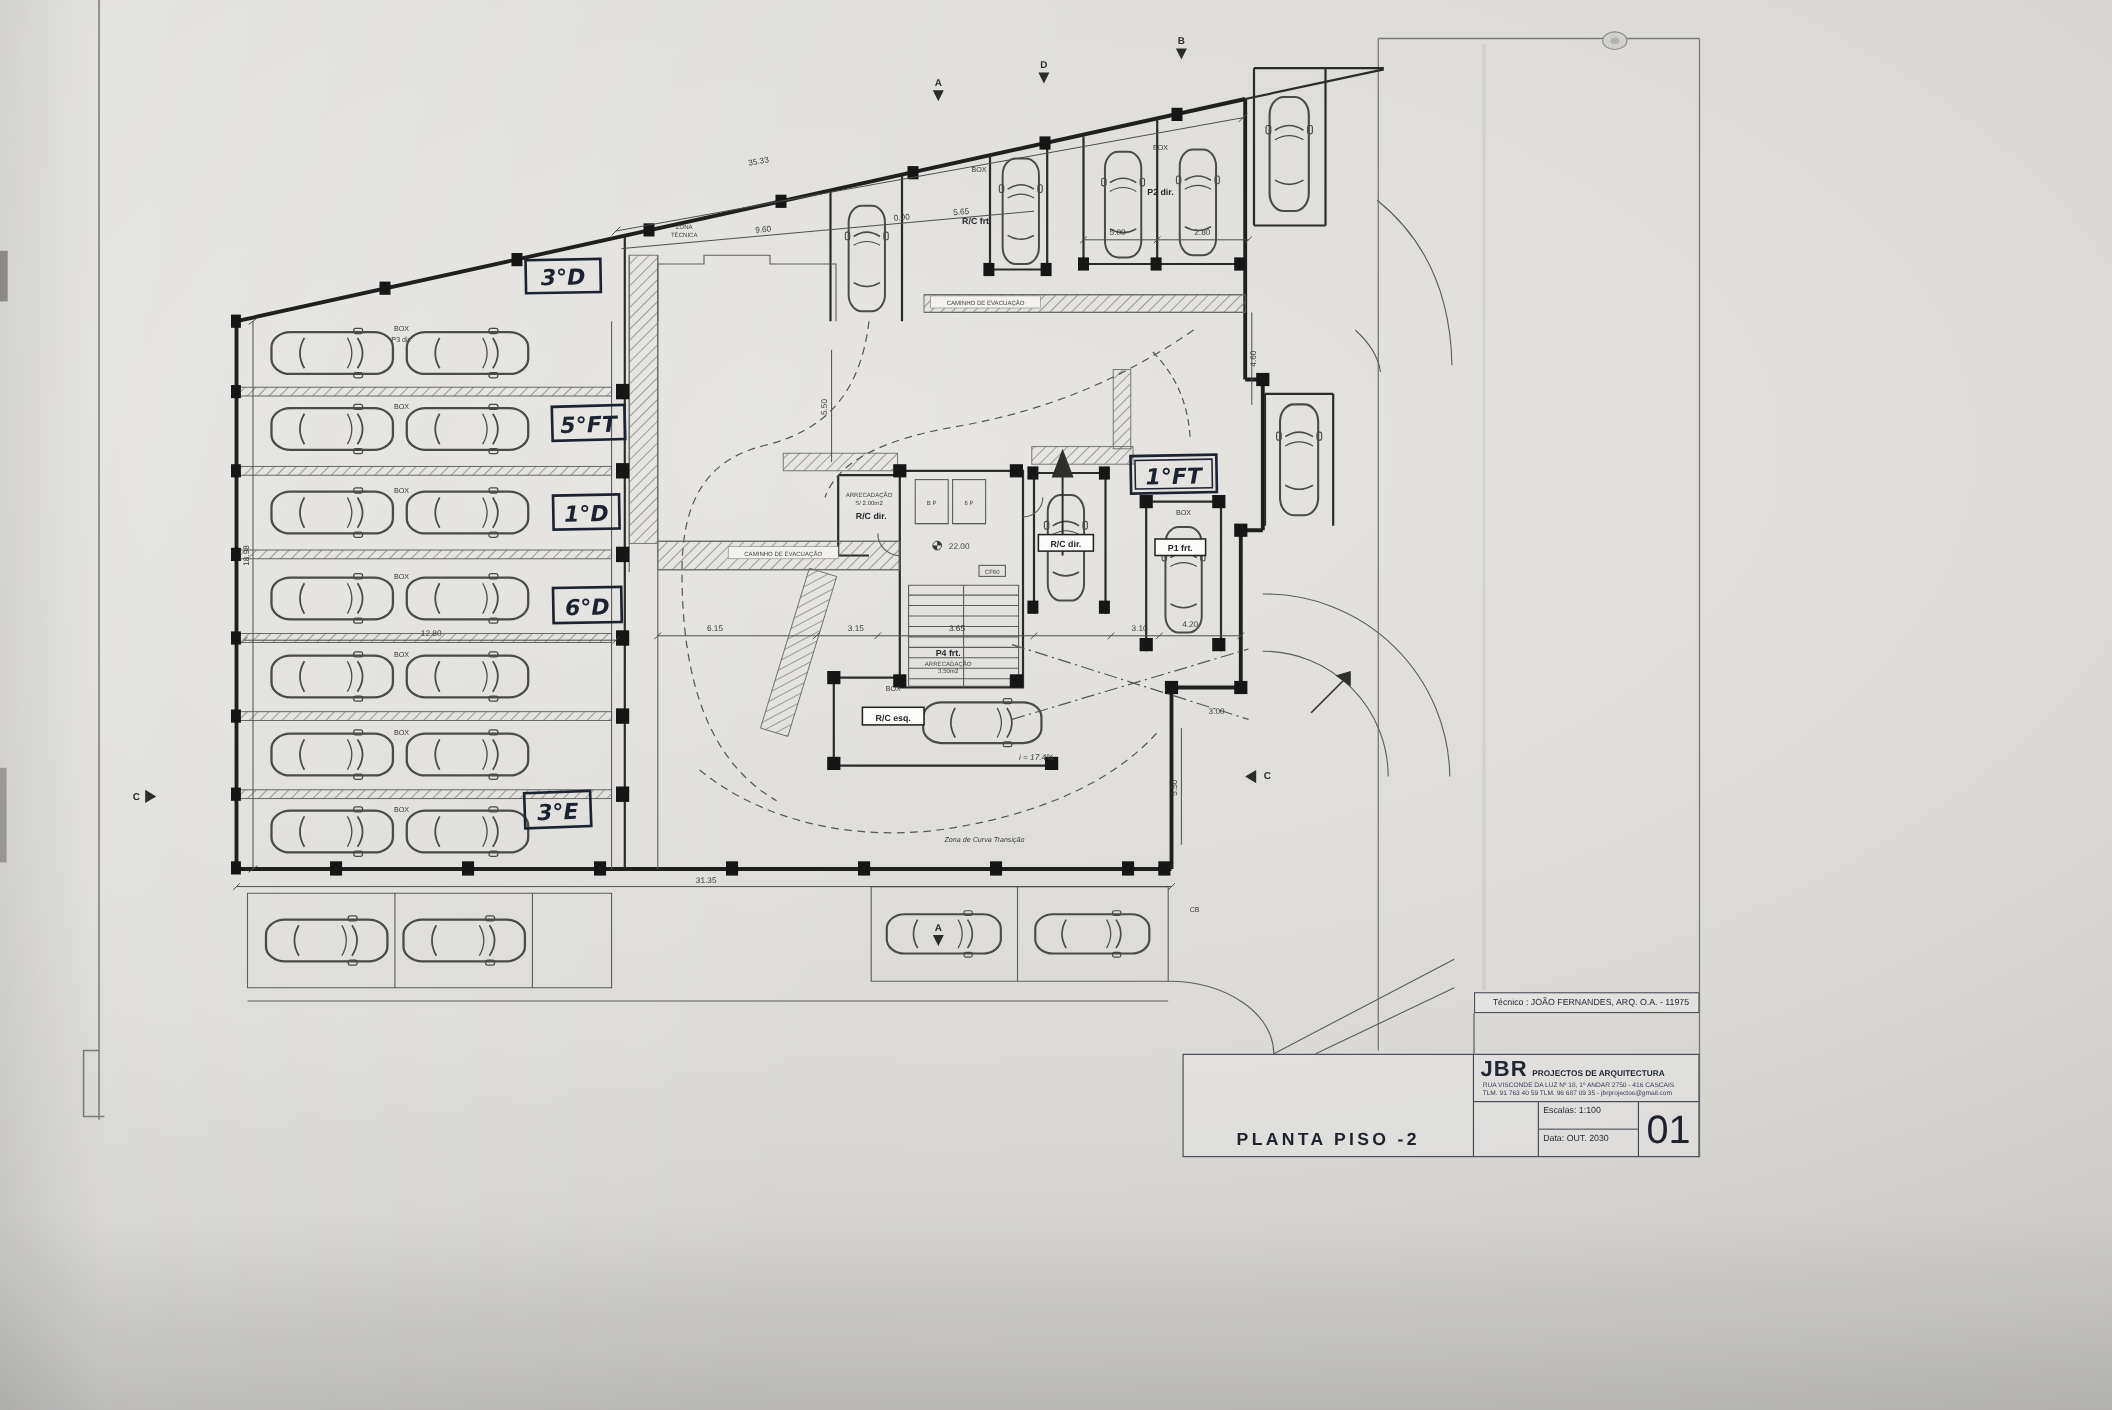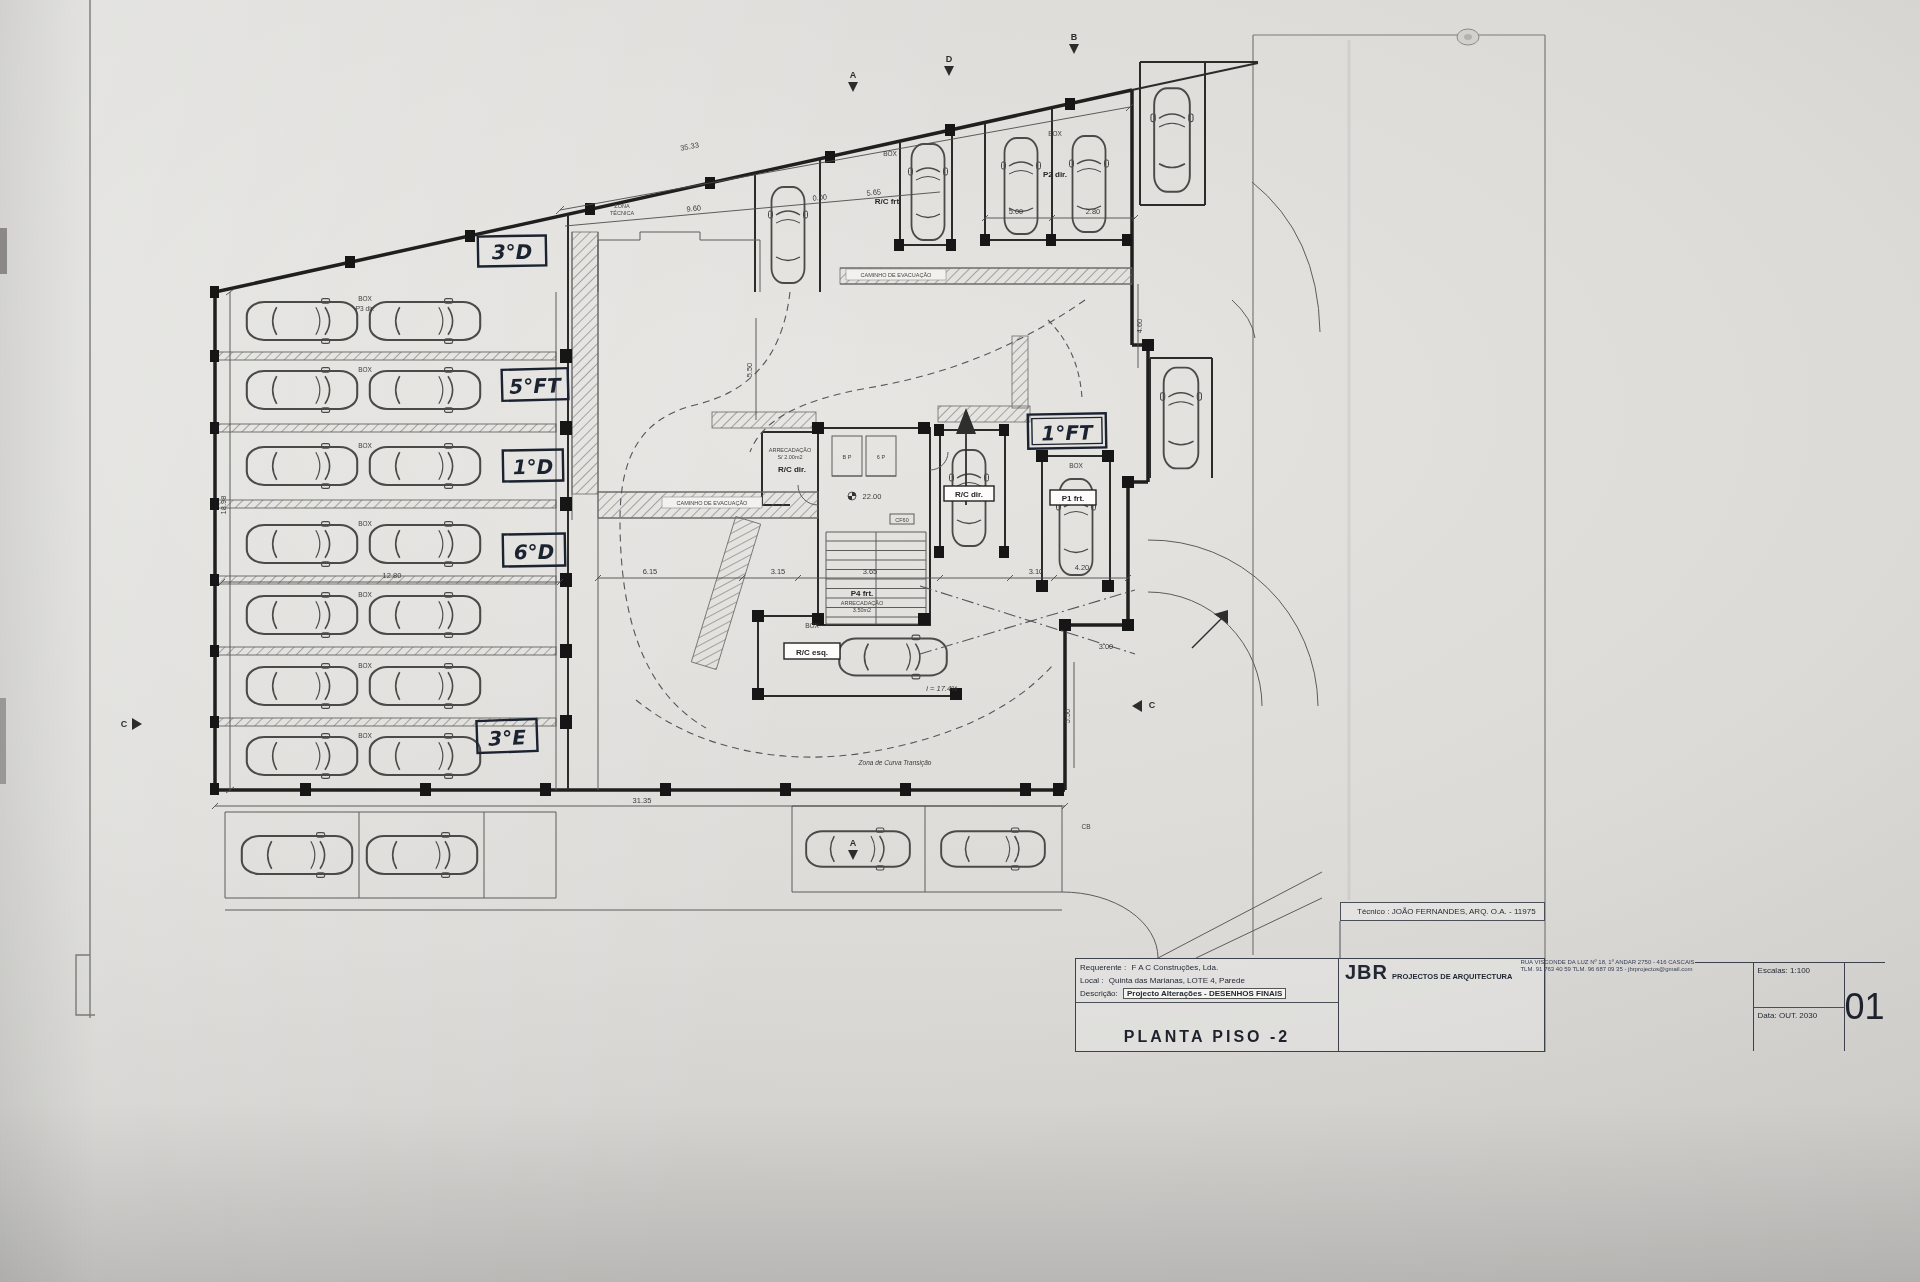--- a/index.html
+++ b/index.html
@@ -27,21 +27,21 @@
     font-size:8px;line-height:18px;padding-left:16px;box-sizing:border-box;background:rgba(255,255,255,0.25);white-space:nowrap;overflow:hidden;}
   .tb-main{position:absolute;left:0;top:56px;width:470px;height:94px;border:1.6px solid #3c414c;
     display:flex;box-sizing:border-box;background:rgba(255,255,255,0.22);}
   .tb-left{width:265px;border-right:1.4px solid #3c414c;position:relative;box-sizing:border-box;}
   .tb-rows{border-bottom:1px solid #4a4f58;padding:2px 0 2px 4px;}
   .tb-row{font-size:8px;line-height:13px;white-space:nowrap;}
   .tb-row .val{margin-left:3px;}
   .tb-row .boxed{border:1px solid #555;background:#f5f4f1;padding:0 3px;font-weight:bold;font-size:8px;}
   .tb-title{position:absolute;left:0;right:0;bottom:5px;text-align:center;font-size:16px;font-weight:bold;
     letter-spacing:3px;color:#1d222c;white-space:nowrap;}
-  .tb-right{width:205px;display:flex;flex-direction:row;box-sizing:border-box;}
+  .tb-right{width:205px;display:flex;flex-direction:column;box-sizing:border-box;}
   .tb-firm{display:flex;align-items:baseline;padding:2px 0 0 6px;white-space:nowrap;}
   .tb-firm .jbr{font-size:20px;font-weight:bold;letter-spacing:1px;color:#222833;}
   .tb-firm .firmname{font-size:7.5px;font-weight:bold;margin-left:4px;color:#222833;}
   .tb-addr{font-size:6px;line-height:7px;padding-left:8px;color:#39415c;white-space:nowrap;}
   .tb-bottomrow{flex:1;display:flex;border-top:1.2px solid #3c414c;margin-top:3px;}
   .tb-spacer{width:58px;border-right:1.2px solid #3c414c;}
   .tb-ed{width:90px;border-right:1.2px solid #3c414c;display:flex;flex-direction:column;}
   .tb-ed div{flex:1;font-size:8px;line-height:16px;padding-left:4px;white-space:nowrap;}
   .tb-ed div:first-child{border-bottom:1px solid #4a4f58;}
   .tb-num{flex:1;font-size:36px;font-weight:normal;display:flex;align-items:center;justify-content:center;color:#1d222c;}
@@ -420,34 +420,20 @@
 
   <g stroke="#4a4f58" stroke-width="1" fill="none">
     <path d="M1340 921 V958"></path>
   </g>
 </svg>
 
 <div class="titleblock">
   <div class="tb-tecnico">Técnico : JOÃO FERNANDES, ARQ.   O.A. - 11975</div>
   <div class="tb-main">
     <div class="tb-left">
-      <div class="tb-rows">
-        <div class="tb-row">
-          <span>Requerente :</span>
-          <span class="val">F A C Construções, Lda.</span>
-        </div>
-        <div class="tb-row">
-          <span>Local :</span>
-          <span class="val">Quinta das Marianas, LOTE 4, Parede</span>
-        </div>
-        <div class="tb-row">
-          <span>Descrição:</span>
-          <span class="val boxed">Projecto Alterações - DESENHOS FINAIS</span>
-        </div>
-      </div>
       <div class="tb-title">PLANTA PISO -2</div>
     </div>
     <div class="tb-right">
       <div class="tb-firm">
         <span class="jbr">JBR</span>
         <span class="firmname">PROJECTOS DE ARQUITECTURA</span>
       </div>
       <div class="tb-addr">
         <div>RUA VISCONDE DA LUZ Nº 18, 1º ANDAR   2750 - 416   CASCAIS</div>
         <div>TLM. 91 763 40 59   TLM. 96 687 09 35  -  jbrprojectos@gmail.com</div>

